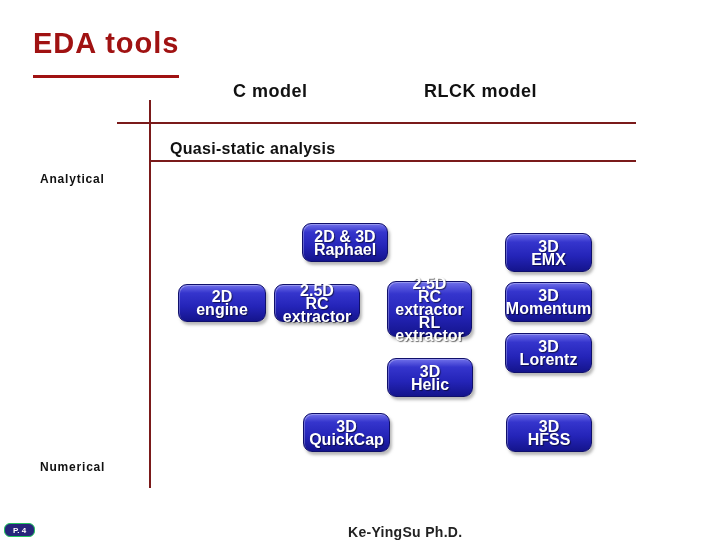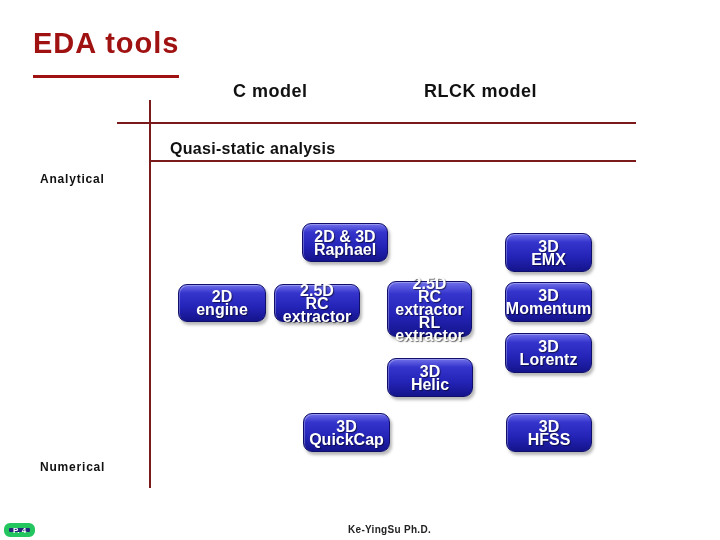--- a/index.html
+++ b/index.html
@@ -67,35 +67,35 @@
     margin-top: 20px;
   }
   
   .page-badge {
     position: absolute;
     left: 4px;
     top: 523px;
     width: 31px;
     height: 14px;
     background: #26267A;
-    border: 5px solid #22c55e;
+    border: 1px solid #22c55e;
     border-radius: 6px;
     color: #ffffff;
     font-size: 8px;
     font-weight: bold;
     display: flex;
     align-items: center;
     justify-content: center;
     box-sizing: border-box;
   }
   .footer-credit {
     position: absolute;
     left: 322px;
     top: 524px;
-    font-size: 10px;
+    font-size: 14px;
     font-weight: bold;
     color: #222222;
     letter-spacing: 0.3px;
     padding-left: 26px;
   }
 </style>
 </head>
 <body>
 
 <div id="slide">

